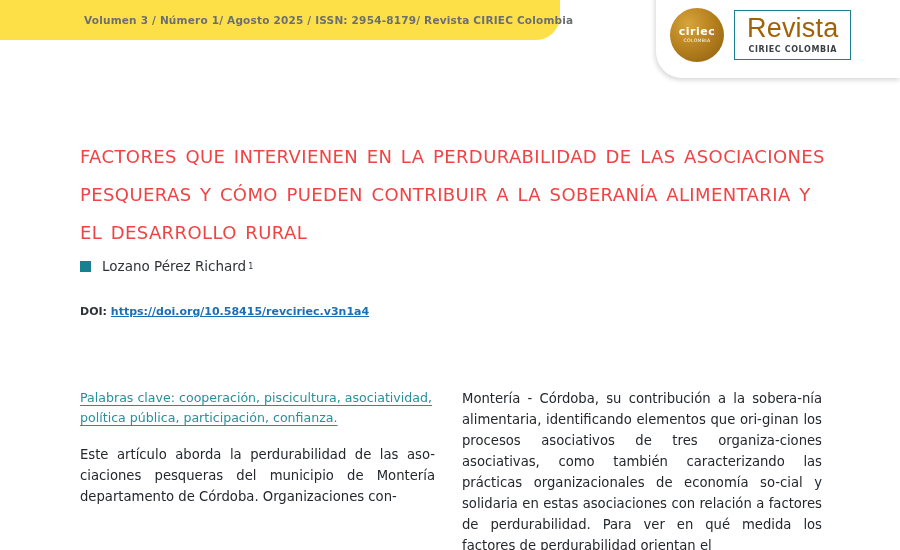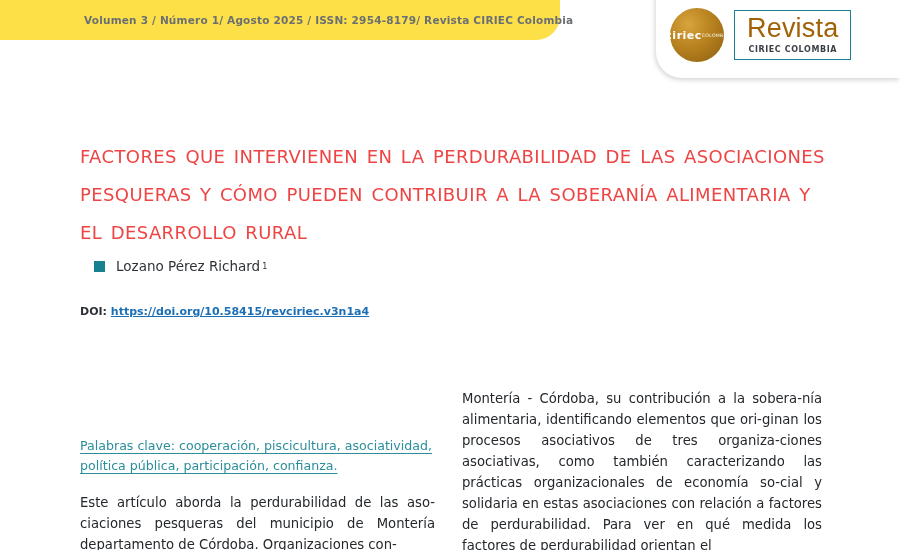--- a/index.html
+++ b/index.html
@@ -77,21 +77,21 @@
     align-items: center;
     padding-left: 14px;
     box-sizing: border-box;
   }
   .ciriec-mark {
     width: 54px;
     height: 54px;
     border-radius: 50%;
     background: radial-gradient(circle at 34% 30%, #d7a43c 0%, #b8821f 45%, #8a5d10 100%);
     display: flex;
-    flex-direction: row;
+    flex-direction: column;
     align-items: center;
     justify-content: center;
     color: #fff;
     flex: none;
     margin-top: 6px;
   }
   .ciriec-mark .m1 {
     font-size: 11px;
     font-weight: bold;
     letter-spacing: .5px;
@@ -152,21 +152,20 @@
     text-transform: lowercase;
   }
 
   
   .author-row {
     position: absolute;
     top: 258px;
     left: 80px;
     display: flex;
     align-items: center;
-    margin-left: 14px;
   }
   .author-bullet {
     width: 11px;
     height: 11px;
     background: #18808e;
     display: inline-block;
     margin-right: 11px;
   }
   .author-name {
     font-size: 13.5px;
@@ -205,21 +204,20 @@
     top: 388px;
     left: 462px;
     width: 360px;
   }
   .keywords {
     font-size: 12.6px;
     line-height: 20px;
     color: #2b8f9b;
     text-decoration: underline;
     text-underline-offset: 2.5px;
-    margin-top: 48px;
   }
   .resumen-head {
     margin-top: 26px;
     font-size: 14px;
     font-weight: bold;
     color: #2b8f9b;
     letter-spacing: .6px;
     padding-left: 26px;
   }
   .body-text {

